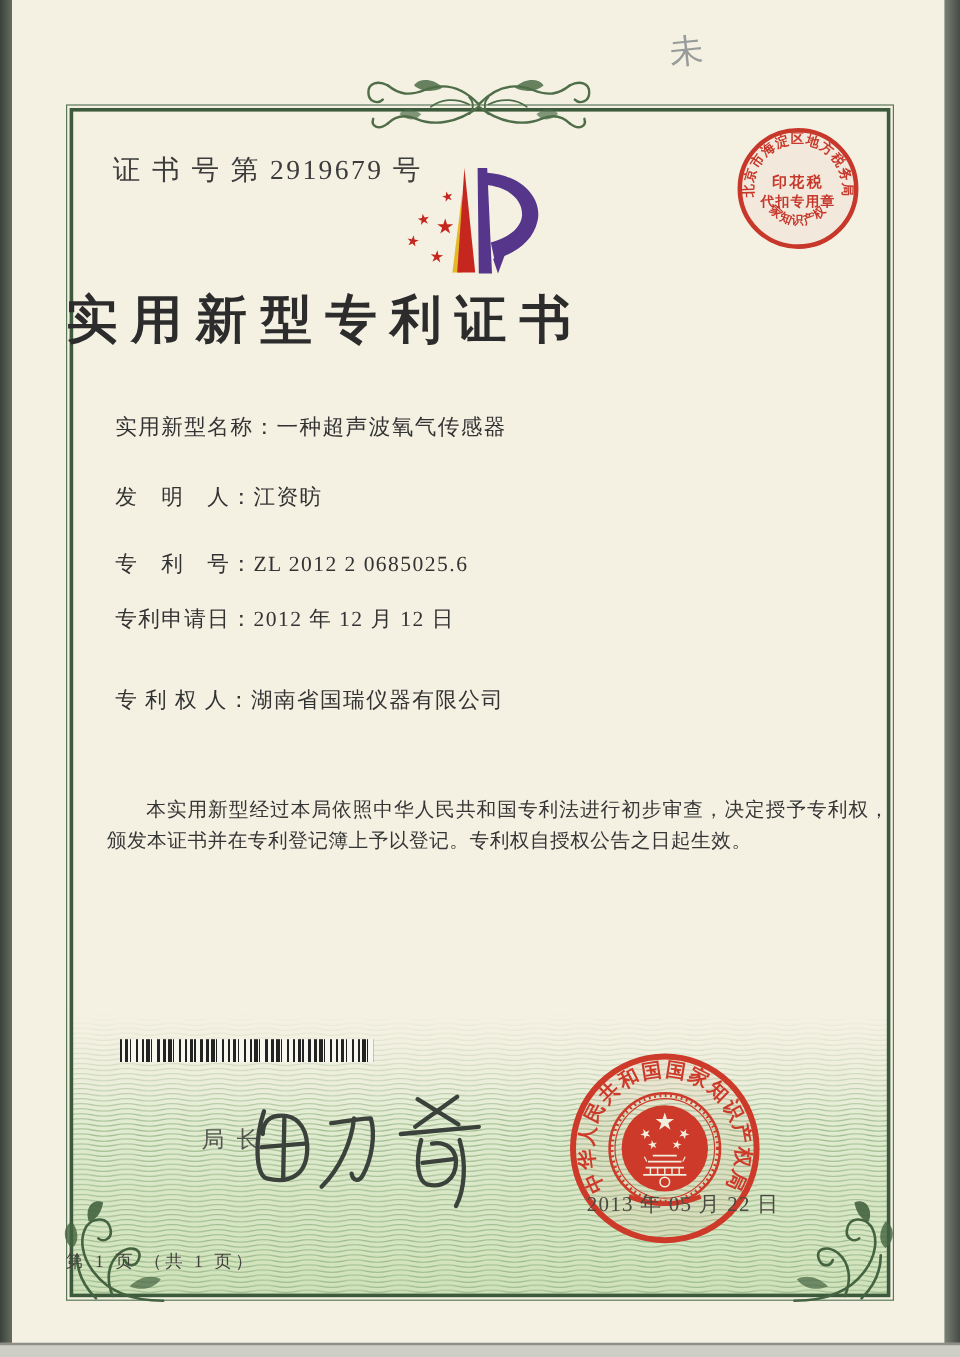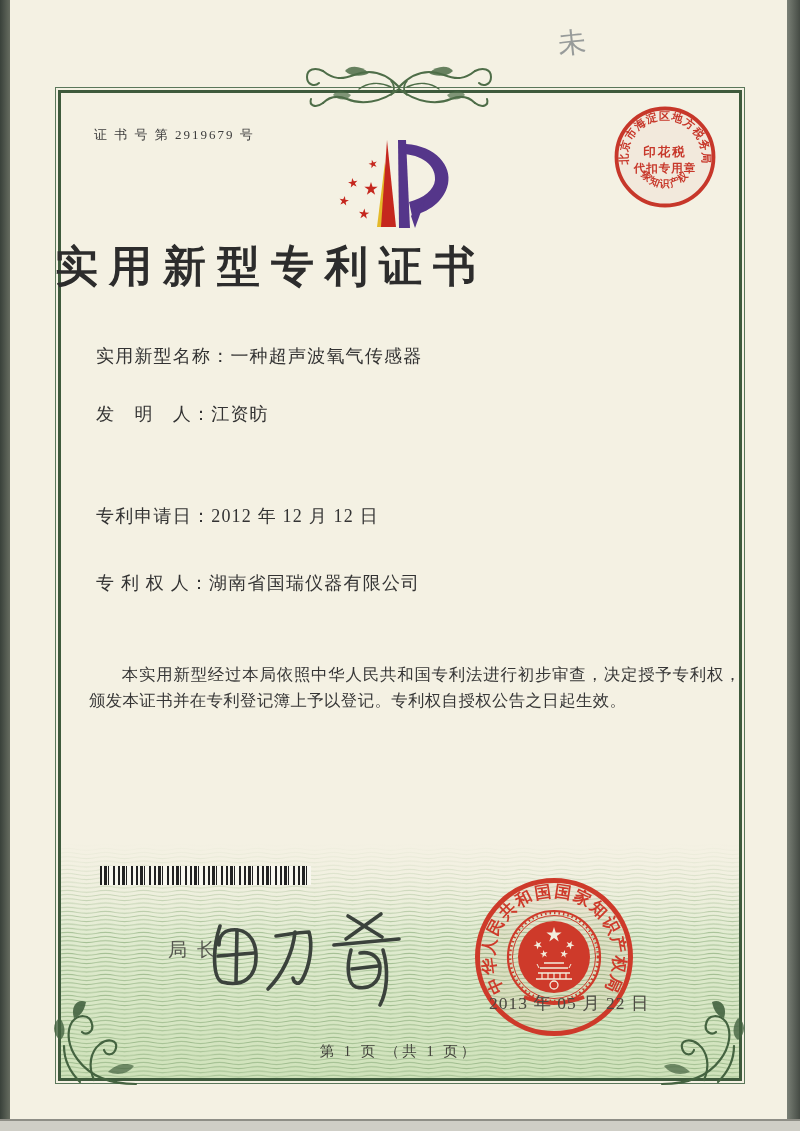--- a/index.html
+++ b/index.html
@@ -22,42 +22,42 @@
 
   .ornament{position:absolute;z-index:3;}
   #ornament-top{left:279px;top:59px;}
   #ornament-bl{left:50px;top:992px;}
   #ornament-br{left:656px;top:992px;transform:scaleX(-1);}
 
   
   #band{position:absolute;left:58px;top:843px;width:682px;height:238px;z-index:1;}
 
   .txt{position:absolute;color:#343434;z-index:4;}
-  #cert-no{left:94px;top:126px;font-size:13px;letter-spacing:2px;color:#3c3c3c;}
+  #cert-no{left:94px;top:126px;font-size:23px;letter-spacing:2px;color:#3c3c3c;}
   #pencil-mark{left:558px;top:24px;font-size:28px;color:#979b9a;
     transform:rotate(-6deg);font-weight:400;}
   #title{left:55px;top:238px;width:688px;text-align:left;font-size:43px;
     letter-spacing:11px;font-weight:600;color:#2c2c2c;}
   .field-row{position:absolute;left:96px;font-size:18px;letter-spacing:1.2px;
     color:#333;white-space:pre;z-index:4;}
   #body-text{left:89px;top:662px;width:652px;font-size:16.4px;line-height:26px;
     text-align:justify;color:#363636;letter-spacing:0.4px;}
   #body-text p{margin:0;text-indent:2em;}
 
   #barcode{position:absolute;left:100px;top:866px;width:211px;height:19px;z-index:5;
     background:repeating-linear-gradient(90deg,#222 0 2px,#f8f7ef 2px 4px,#222 4px 7px,
       #f8f7ef 7px 8px,#222 8px 9px,#f8f7ef 9px 13px,#222 13px 15px,#f8f7ef 15px 18px);}
 
   #director-label{left:168px;top:937px;font-size:19px;letter-spacing:10px;color:#55564f;z-index:5;}
   #signature-svg{position:absolute;left:198px;top:892px;z-index:5;}
   #seal-svg{position:absolute;left:472px;top:875px;z-index:5;}
   #seal-date{left:489px;top:991px;font-size:17.5px;letter-spacing:1px;color:#4b4a42;z-index:6;}
   #tax-stamp-svg{position:absolute;left:612px;top:104px;z-index:4;}
   #logo-svg{position:absolute;left:336px;top:140px;z-index:4;}
-  #footer{left:55px;top:1042px;width:688px;text-align:center;font-size:14.5px;
+  #footer{left:55px;top:1042px;width:688px;text-align:left;font-size:14.5px;
     letter-spacing:3px;color:#42423c;z-index:5;}
 </style>
 </head>
 <body>
 
 <div id="sheet">
 
   <div class="scan-left"></div>
   <div class="scan-right"></div>
   <div class="scan-bottom"></div>
@@ -161,20 +161,21 @@
       <polygon points="0,-1 0.2245,-0.309 0.951,-0.309 0.363,0.118 0.5878,0.809 0,0.382 -0.5878,0.809 -0.363,0.118 -0.951,-0.309 -0.2245,-0.309" transform="translate(35,49) scale(7)"></polygon>
       <polygon points="0,-1 0.2245,-0.309 0.951,-0.309 0.363,0.118 0.5878,0.809 0,0.382 -0.5878,0.809 -0.363,0.118 -0.951,-0.309 -0.2245,-0.309" transform="translate(8,61) scale(5) rotate(10)"></polygon>
       <polygon points="0,-1 0.2245,-0.309 0.951,-0.309 0.363,0.118 0.5878,0.809 0,0.382 -0.5878,0.809 -0.363,0.118 -0.951,-0.309 -0.2245,-0.309" transform="translate(28,74) scale(5.5) rotate(5)"></polygon>
     </g>
   </svg>
 
   <div id="title" class="txt">实用新型专利证书</div>
 
   <div class="field-row" style="top:344px"><span>实用新型名称：</span><span>一种超声波氧气传感器</span></div>
   <div class="field-row" style="top:402px"><span>发　明　人：</span><span>江资昉</span></div>
+  <div class="field-row" style="top:458px"><span>专　利　号：</span><span>ZL 2012 2 0685025.6</span></div>
   <div class="field-row" style="top:504px"><span>专利申请日：</span><span>2012 年 12 月 12 日</span></div>
   <div class="field-row" style="top:571px"><span>专 利 权 人：</span><span>湖南省国瑞仪器有限公司</span></div>
 
   <div id="body-text" class="txt">
     <p>本实用新型经过本局依照中华人民共和国专利法进行初步审查，决定授予专利权，颁发本证书并在专利登记簿上予以登记。专利权自授权公告之日起生效。</p>
   </div>
 
   <div id="barcode"></div>
 
   <div id="director-label" class="txt">局长</div>

